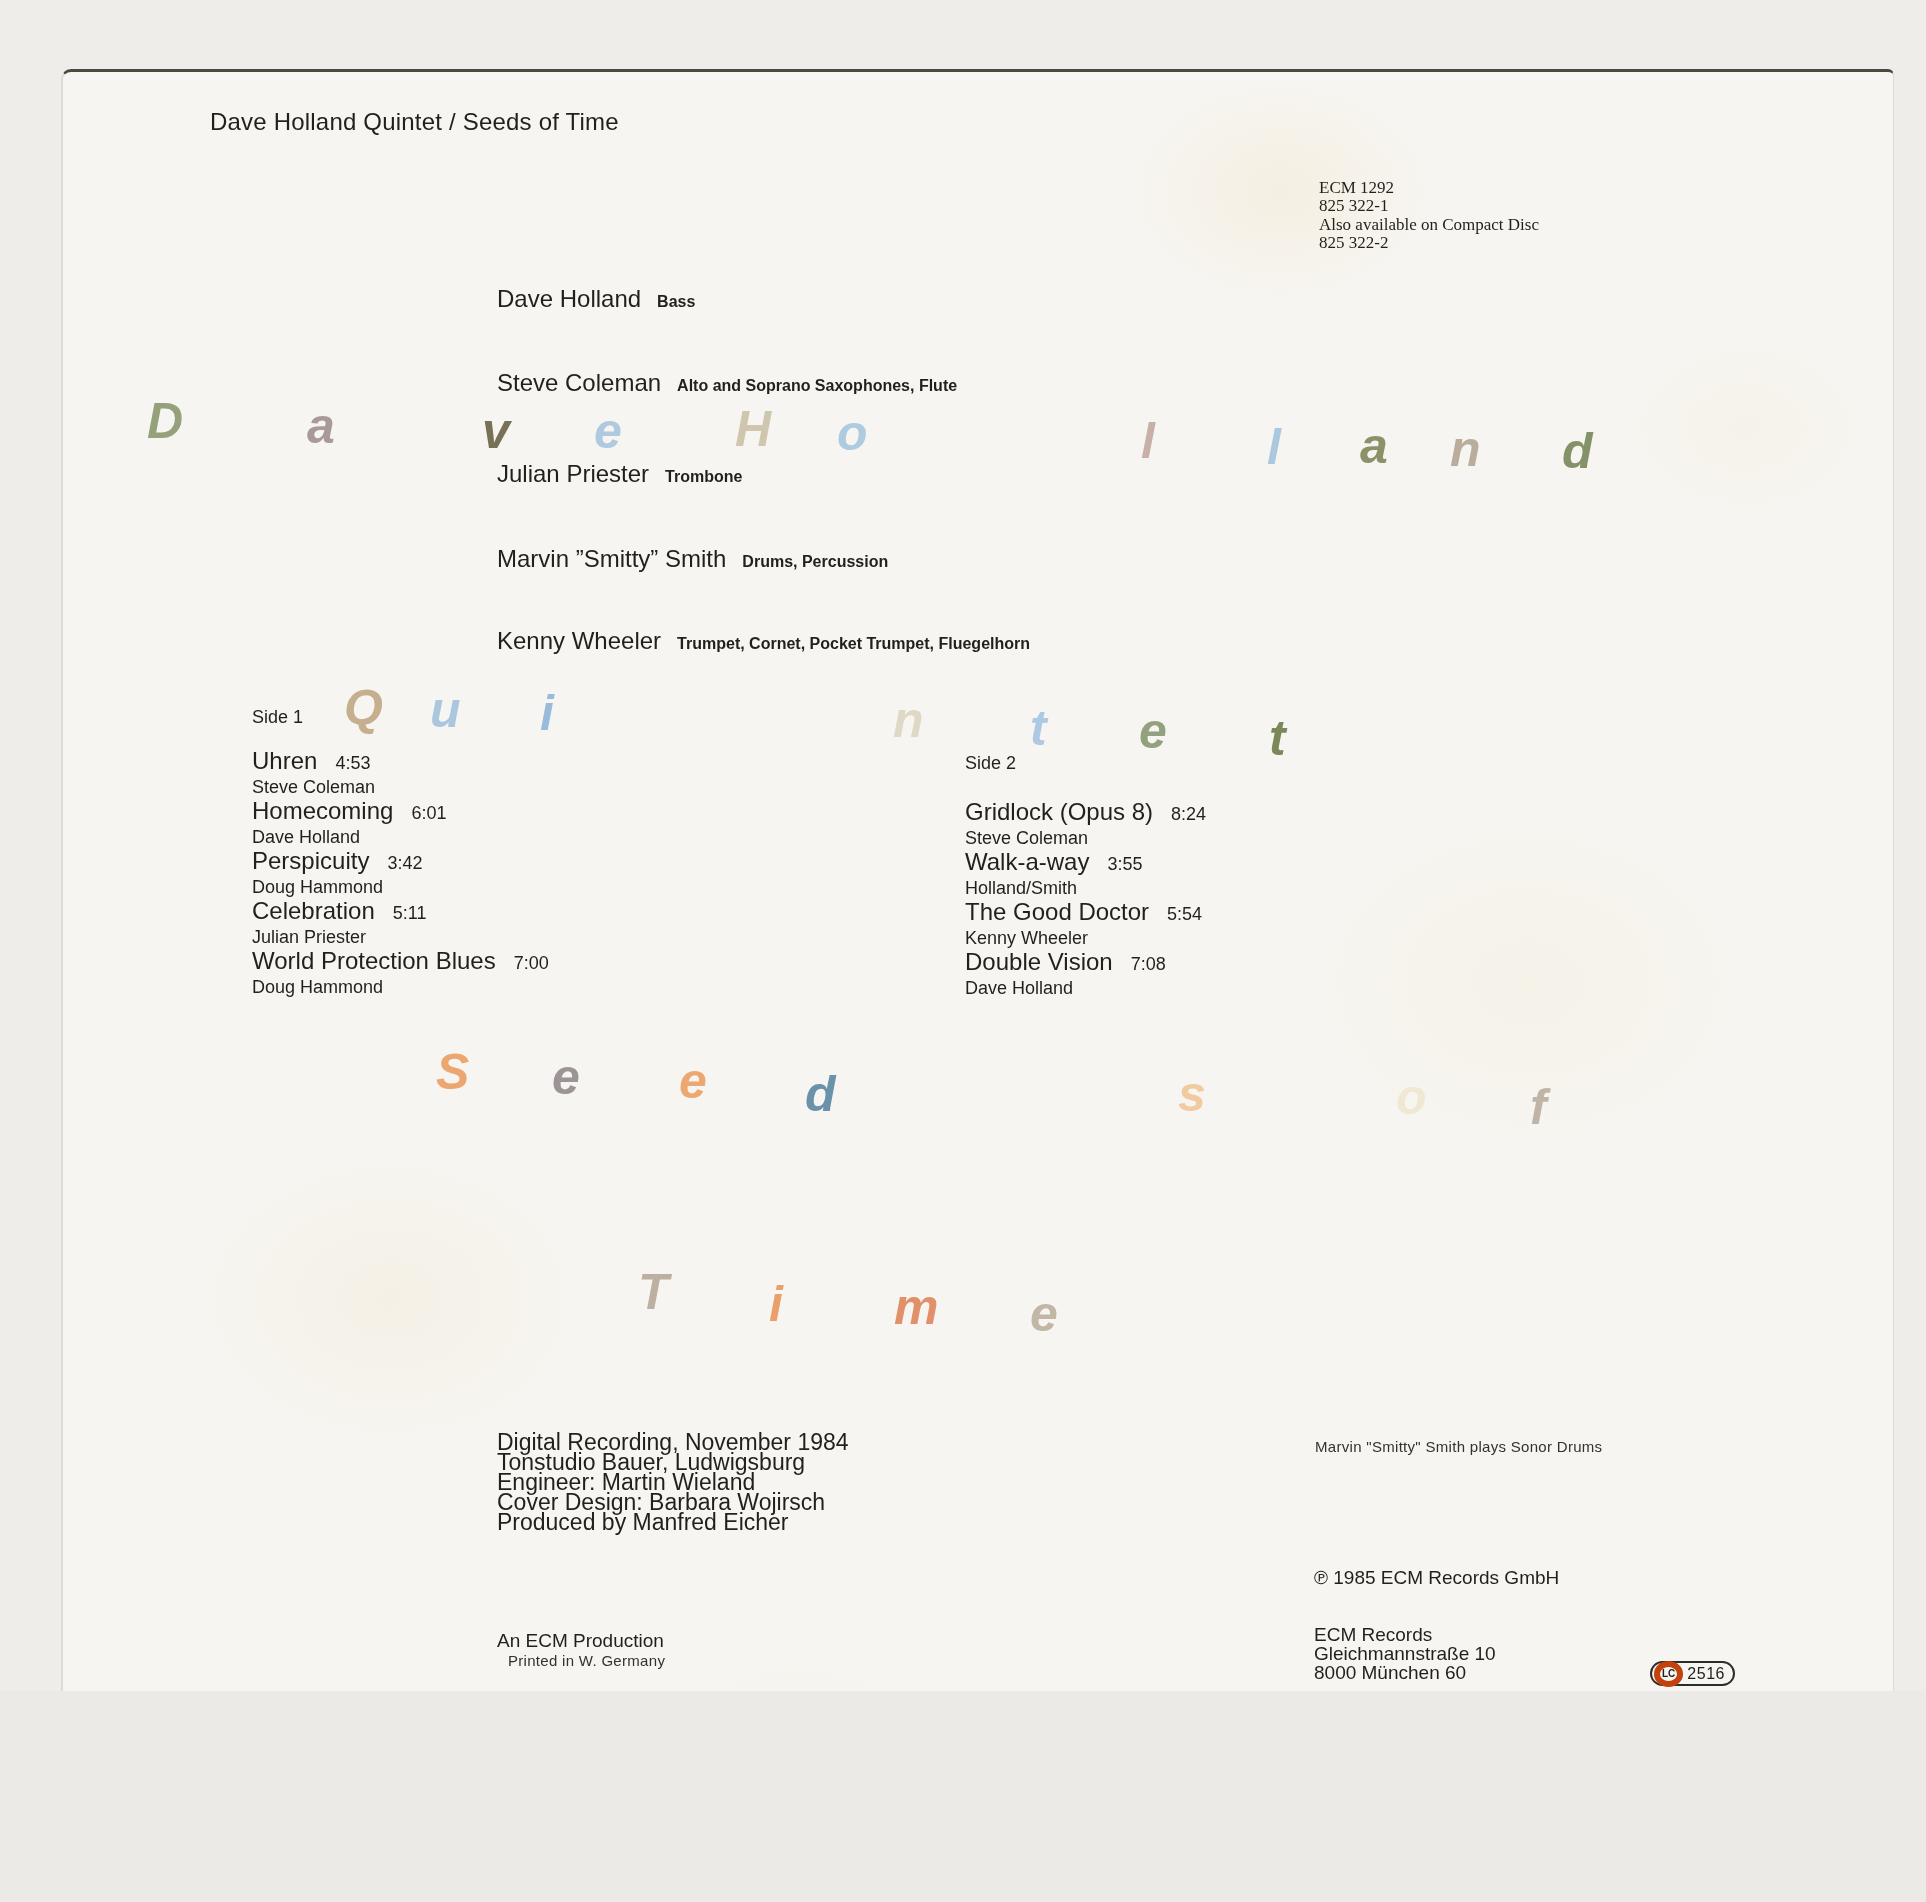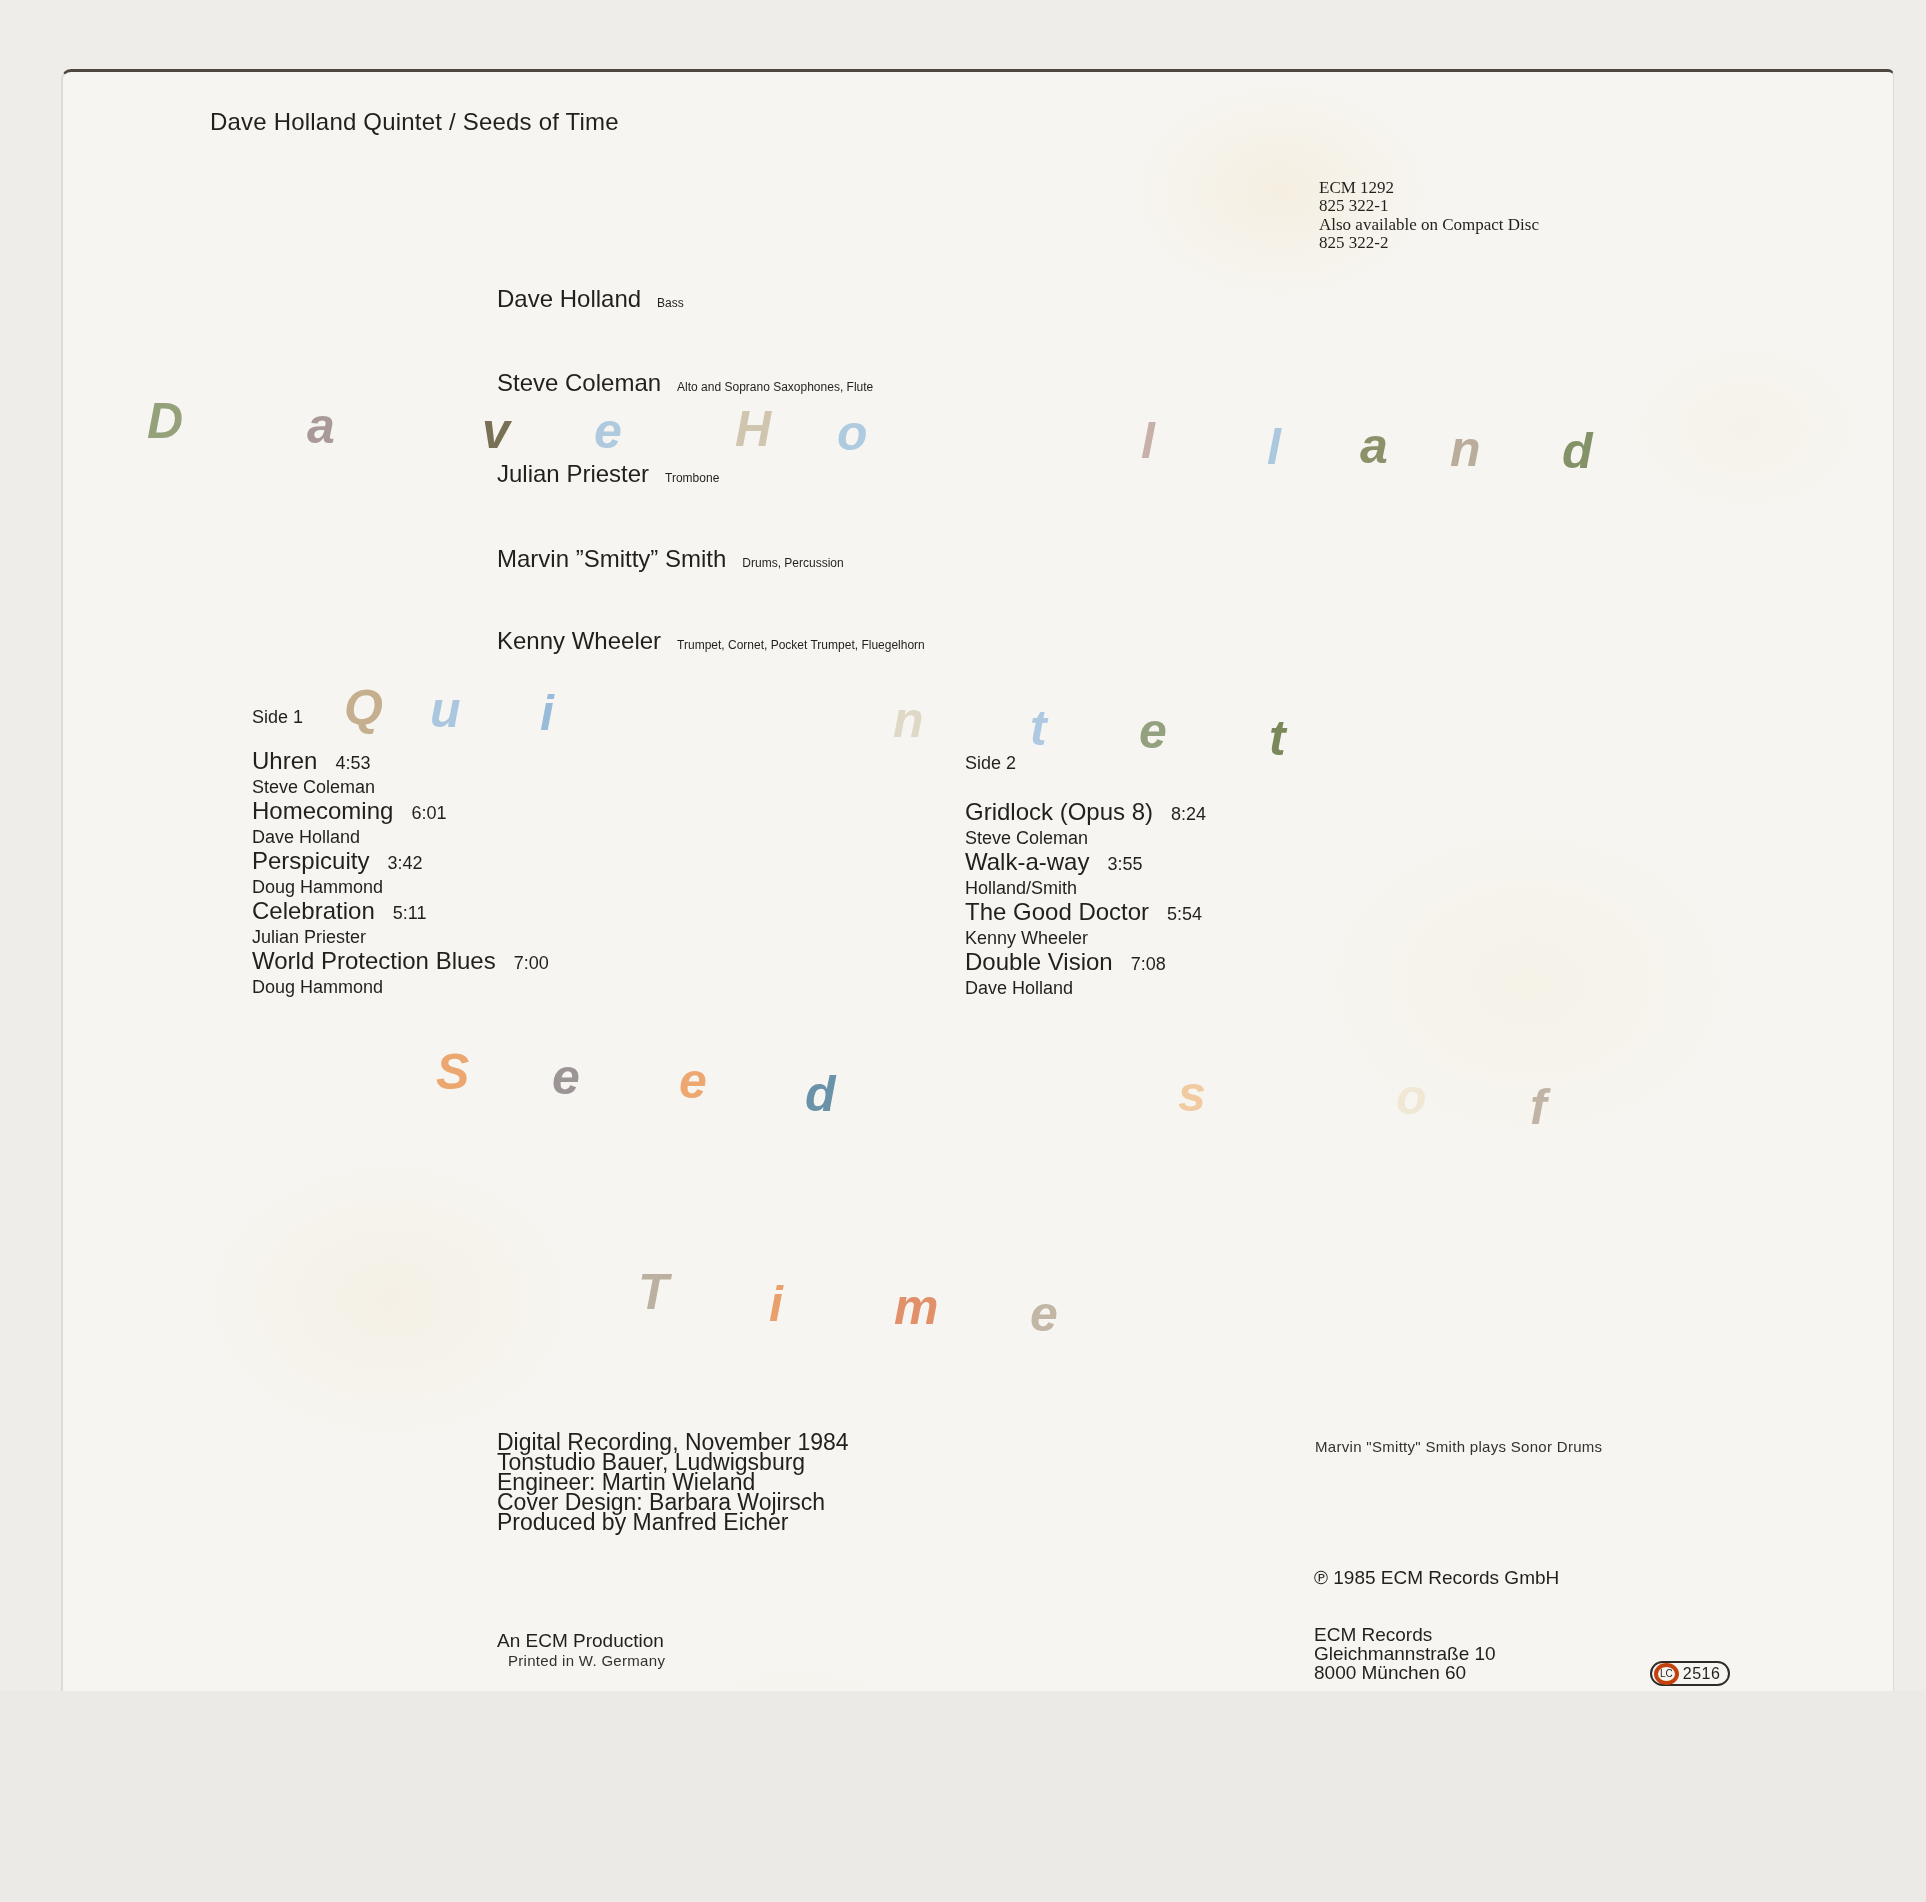--- a/index.html
+++ b/index.html
@@ -38,21 +38,21 @@
 
   .header-title { font-size: 24px; line-height: 26px; letter-spacing: 0.2px; }
 
   .catalog { font-size: 17px; line-height: 18.3px; }
 
   .person {
     position: absolute; left: 497px;
     display: flex; align-items: baseline; gap: 16px; white-space: nowrap;
   }
   .p-name { font-size: 24px; }
-  .p-role { font-size: 12px; }
+  .p-role { font-size: 16px; font-weight: bold; }
 
   .side { position: absolute; }
   .side-label { font-size: 18px; line-height: 20px; }
   .side-label.gap-a { margin-bottom: 21px; }
   .side-label.gap-b { margin-bottom: 26px; }
   .t-row  { font-size: 24px; line-height: 25px; white-space: nowrap; }
   .t-time { font-size: 18px; margin-left: 18px; }
   .t-comp { font-size: 18px; line-height: 22px; }
 
   .credits { font-size: 23px; line-height: 20px; }
@@ -72,23 +72,23 @@
   
   .lc-badge {
     position: absolute; left: 1650px; top: 1661px;
     height: 25px; box-sizing: border-box;
     border: 2px solid #2e2c28; border-radius: 13px;
     display: flex; align-items: center; gap: 4px;
     padding: 0 8px 0 2px;
     background: transparent;
   }
   .lc-oval {
-    border: 4px solid #c2410c; border-radius: 50%;
+    border: 6px solid #c2410c; border-radius: 50%;
     font-size: 10px; line-height: 1; padding: 2px 2px;
-    font-weight: normal; letter-spacing: 0;
+    font-weight: bold; letter-spacing: 0;
   }
   .lc-num { font-size: 16px; letter-spacing: 0.5px; font-weight: 500; }
 </style>
 </head>
 <body>
 
 <div id="canvas">
 
   <div id="sleeve"></div>
 

